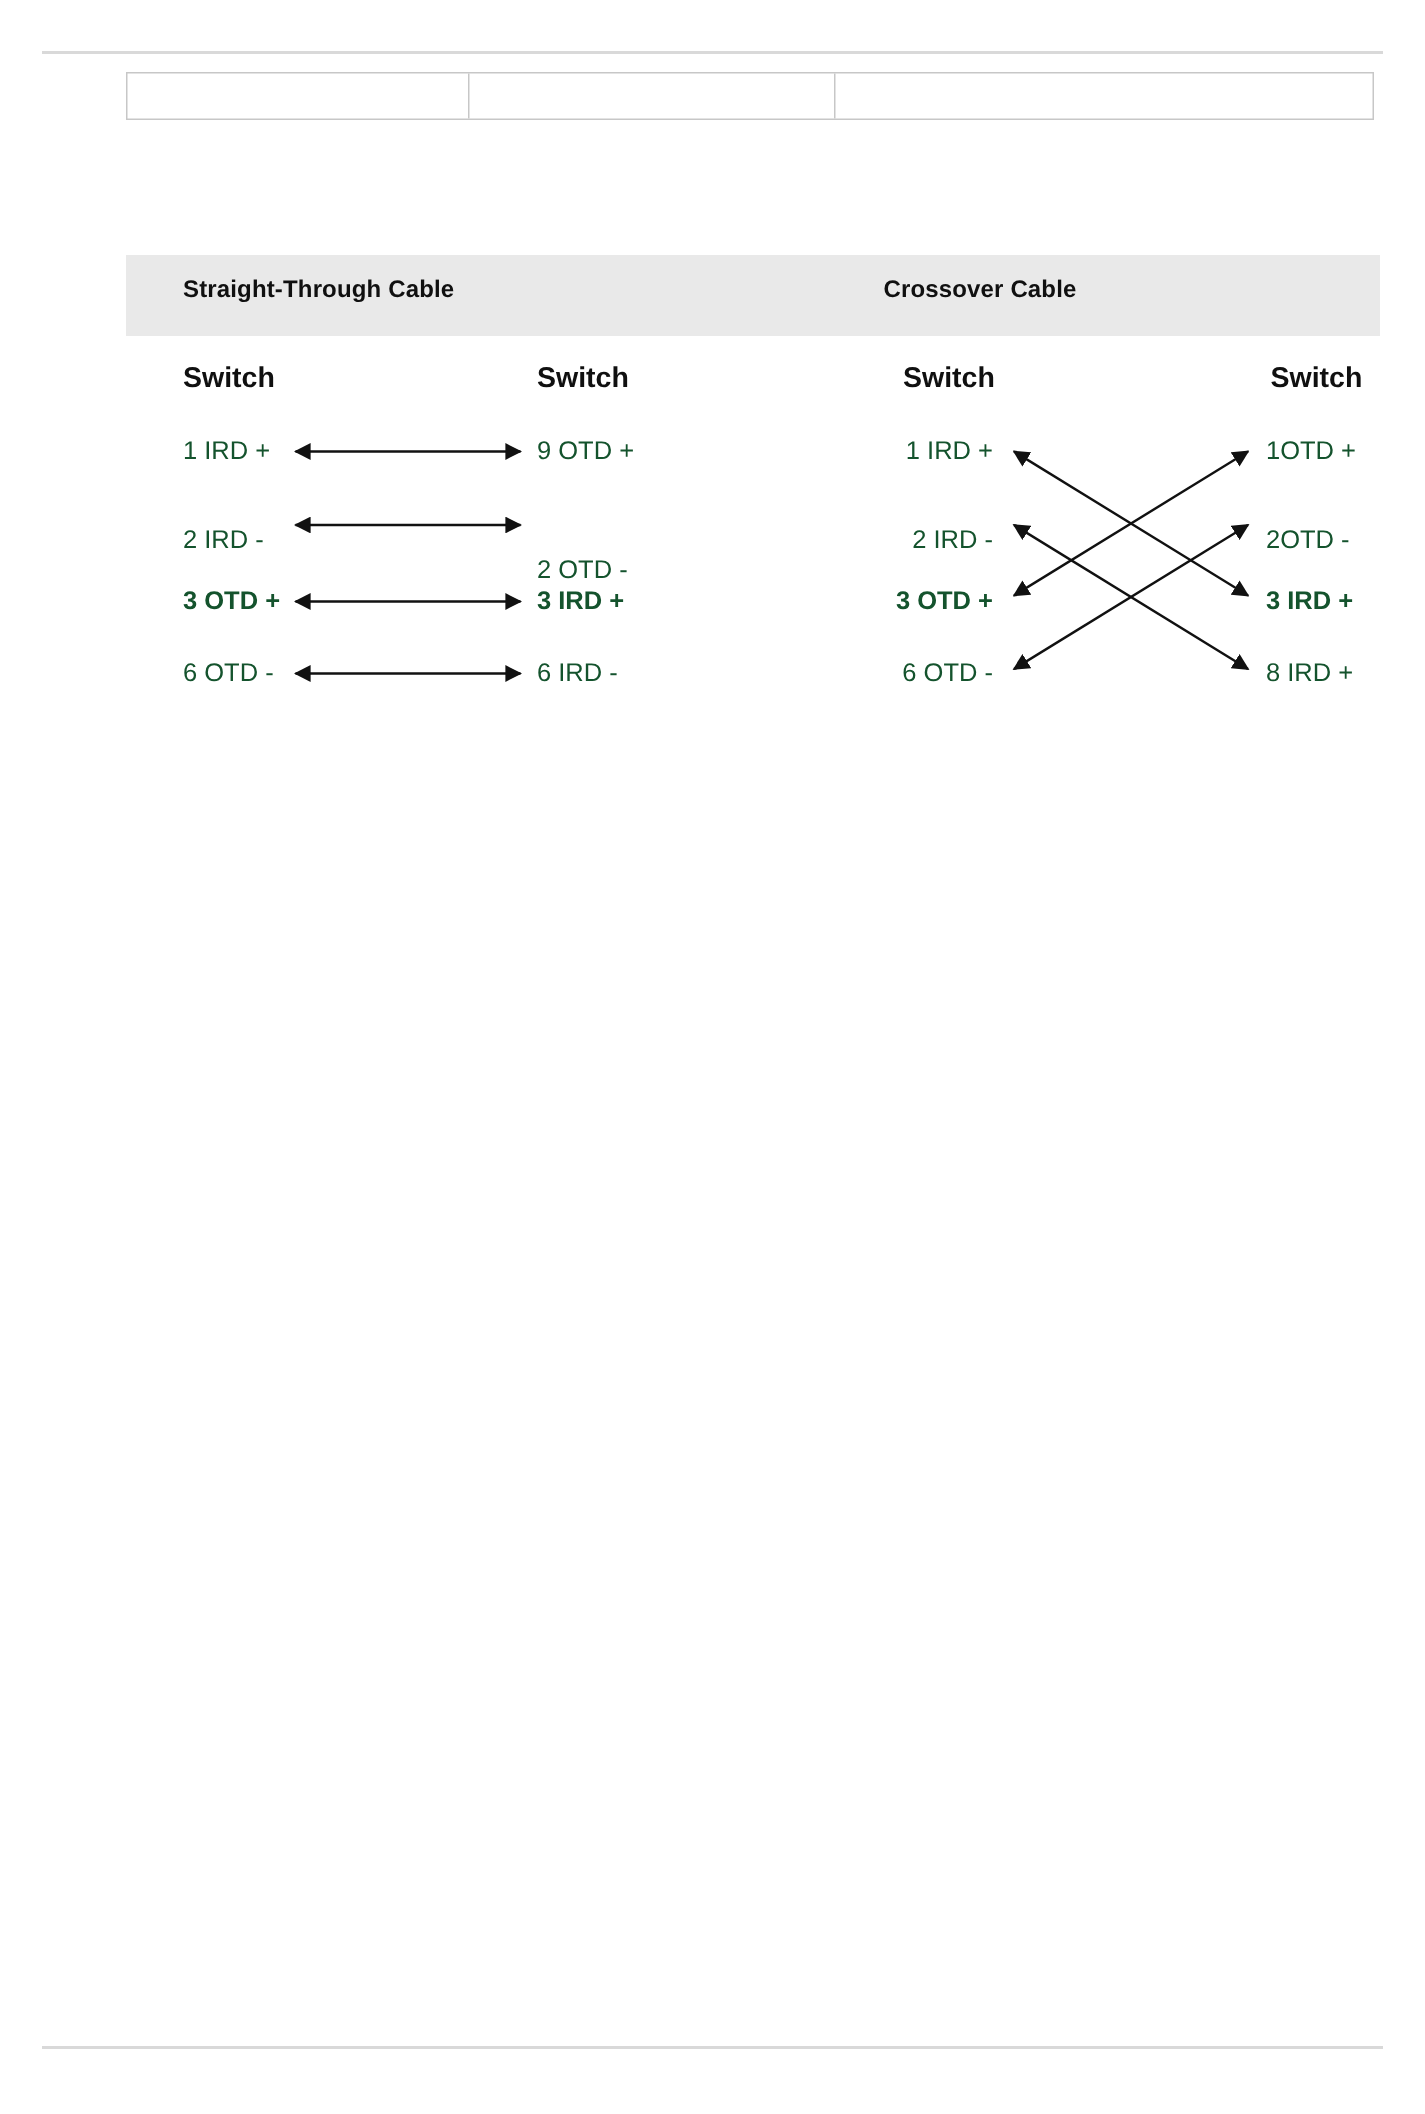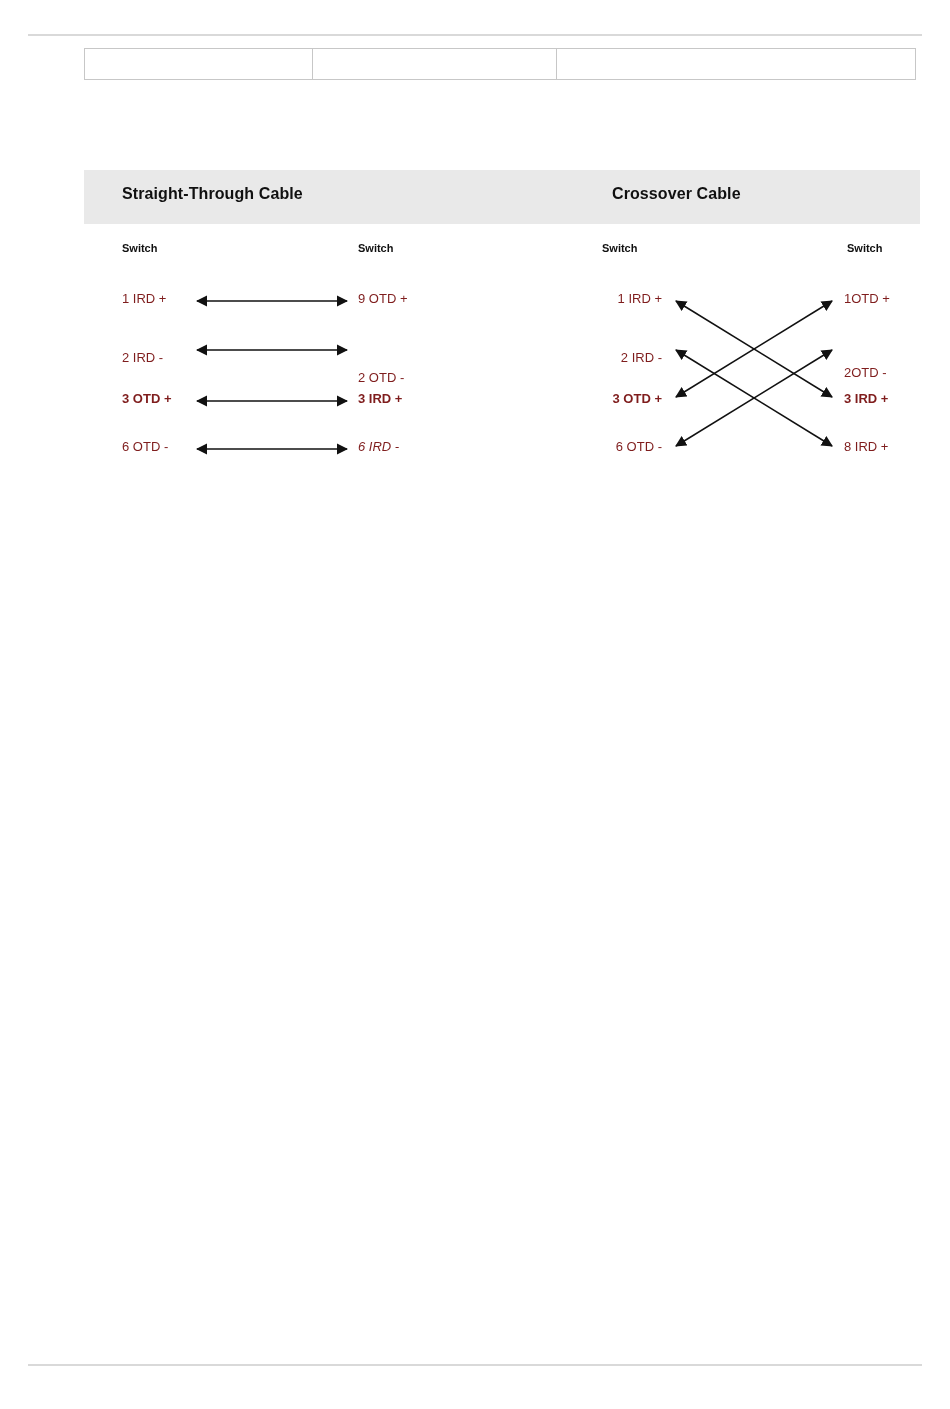--- a/index.html
+++ b/index.html
@@ -72,38 +72,38 @@
   }
   .band-title {
     position: absolute;
     top: 15px;
     font-size: 16px;
     font-weight: bold;
     color: #101010;
     letter-spacing: 0.1px;
   }
   .band-title.left { left: 38px; }
-  .band-title.right { left: 528px; }
+  .band-title.right { left: 505px; }
 
   .col-head {
     position: absolute;
-    font-size: 11px;
+    font-size: 19px;
     font-weight: bold;
     color: #101010;
     top: 72px;
   }
   .ch-a { left: 38px; }
   .ch-b { left: 274px; }
   .ch-c { left: 518px; }
   .ch-d { left: 763px; }
 
   .pin {
     position: absolute;
-    font-size: 13px;
-    color: #7f1d1d;
+    font-size: 17px;
+    color: #14532d;
     white-space: nowrap;
   }
   .pin.r { text-align: right; }
 
   
   .row1 { top: 121px; }
   .row2 { top: 180px; }
   .row3 { top: 221px; font-weight: bold; }
   .row4 { top: 269px; }
 
@@ -141,29 +141,29 @@
     <div class="col-head ch-d">Switch</div>
 
     <div class="pin row1" style="left:38px;">1 IRD +</div>
     <div class="pin row2" style="left:38px;">2 IRD -</div>
     <div class="pin row3" style="left:38px;">3 OTD +</div>
     <div class="pin row4" style="left:38px;">6 OTD -</div>
 
     <div class="pin row1" style="left:274px;">9 OTD +</div>
     <div class="pin row2" style="left:274px;margin-top:20px;">2 OTD -</div>
     <div class="pin row3" style="left:274px;">3 IRD +</div>
-    <div class="pin row4" style="left:274px;font-style:italic;">6 IRD -</div>
+    <div class="pin row4" style="left:274px;">6 IRD -</div>
 
     <div class="pin r row1" style="left:448px; width:130px;">1 IRD +</div>
     <div class="pin r row2" style="left:448px; width:130px;">2 IRD -</div>
     <div class="pin r row3" style="left:448px; width:130px;">3 OTD +</div>
     <div class="pin r row4" style="left:448px; width:130px;">6 OTD -</div>
 
     <div class="pin row1" style="left:760px;">1OTD +</div>
-    <div class="pin row2" style="left:760px;margin-top:15px;">2OTD -</div>
+    <div class="pin row2" style="left:760px;">2OTD -</div>
     <div class="pin row3" style="left:760px;">3 IRD +</div>
     <div class="pin row4" style="left:760px;">8 IRD +</div>
 
     <svg class="wires" viewBox="0 0 836 320">
       <defs>
         <marker id="arrEnd" viewBox="0 0 10 10" refX="9" refY="5" markerWidth="7" markerHeight="7" orient="auto-start-reverse">
           <path d="M 0 0 L 10 5 L 0 10 z" fill="#111"></path>
         </marker>
       </defs>
 

